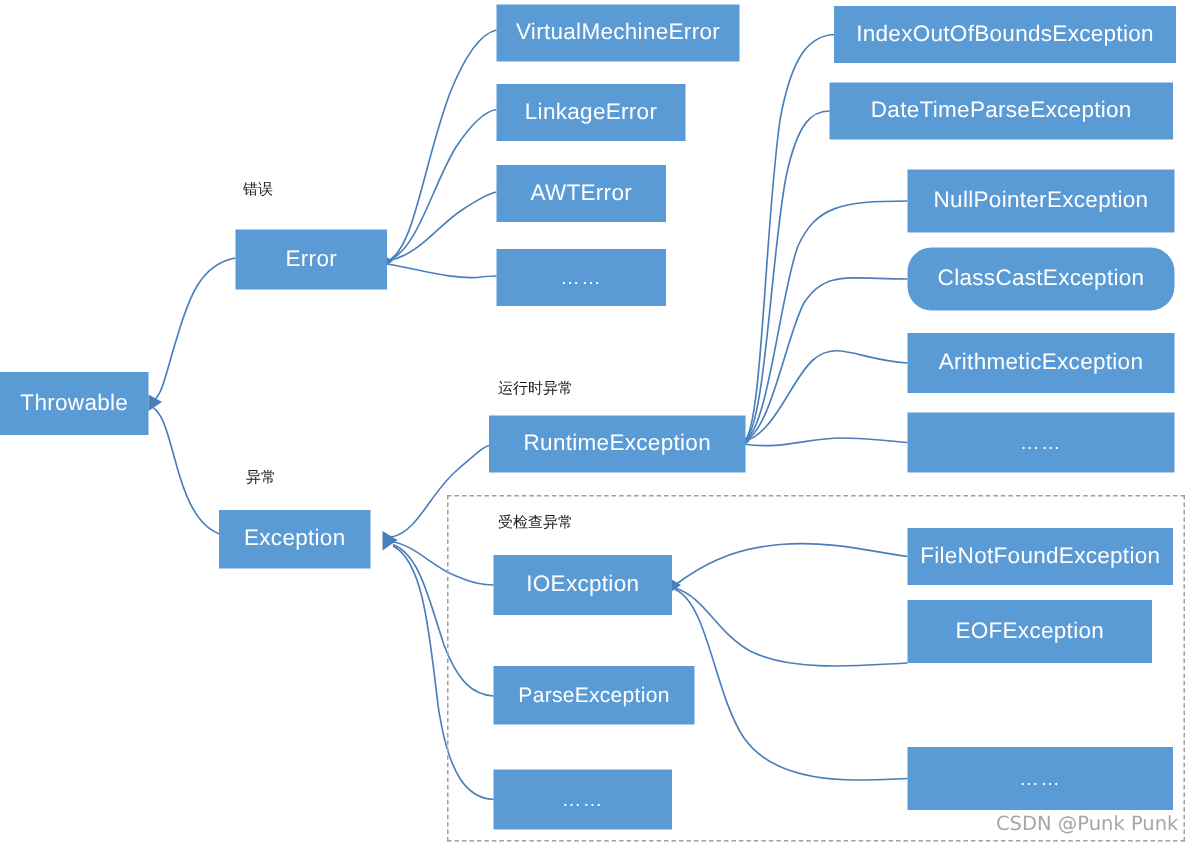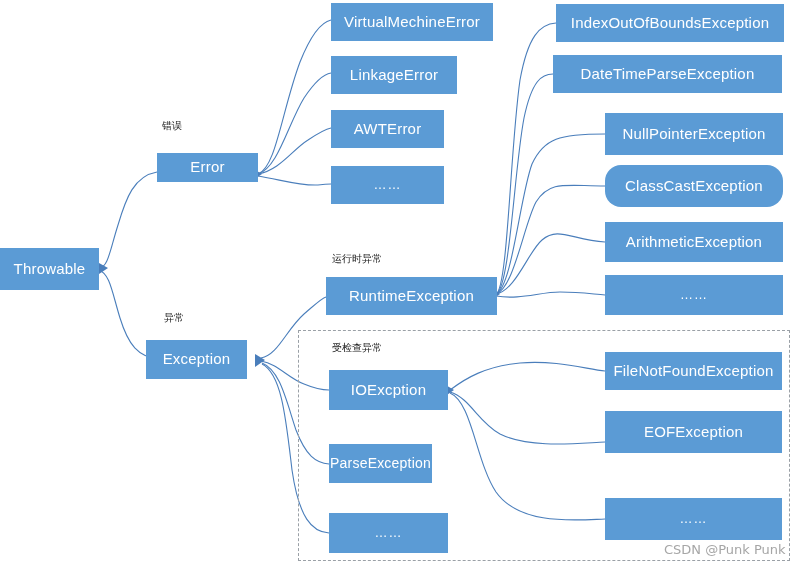--- a/index.html
+++ b/index.html
@@ -111,40 +111,40 @@
   </svg>
 
   <div class="dashed-group" style="left:298px; top:330px; width:492px; height:231px;"></div>
 
   <div class="cn-label" style="left:162px; top:119px;">错误</div>
   <div class="cn-label" style="left:164px; top:311px;">异常</div>
   <div class="cn-label" style="left:332px; top:252px;">运行时异常</div>
   <div class="cn-label" style="left:332px; top:341px;font-family:Liberation Mono, monospace;">受检查异常</div>
 
   <div class="node" style="left:0px; top:248px; width:99px; height:42px;">Throwable</div>
-  <div class="node" style="left:157px; top:153px; width:101px; height:29px;">Error</div>
+  <div class="node" style="left:157px; top:153px; width:101px; height:40px;">Error</div>
   <div class="node" style="left:146px; top:340px; width:101px; height:39px;">Exception</div>
   <div class="node" style="left:331px; top:3px; width:162px; height:38px;">VirtualMechineError</div>
 
   <div class="node" style="left:326px; top:277px; width:171px; height:38px;">RuntimeException</div>
   <div class="node" style="left:331px; top:56px; width:126px; height:38px;">LinkageError</div>
   <div class="node" style="left:331px; top:110px; width:113px; height:38px;">AWTError</div>
   <div class="node dots" style="left:331px; top:166px; width:113px; height:38px;">……</div>
 
   <div class="node" style="left:556px; top:4px; width:228px; height:38px;">IndexOutOfBoundsException</div>
   <div class="node" style="left:553px; top:55px; width:229px; height:38px;">DateTimeParseException</div>
   <div class="node" style="left:605px; top:113px; width:178px; height:42px;">NullPointerException</div>
   <div class="node" style="left:605px; top:165px; width:178px; height:42px;border-radius:16px;">ClassCastException</div>
   <div class="node" style="left:605px; top:222px; width:178px; height:40px;">ArithmeticException</div>
   <div class="node dots" style="left:605px; top:275px; width:178px; height:40px;">……</div>
 
   <div class="node" style="left:329px; top:370px; width:119px; height:40px;">IOExcption</div>
-  <div class="node small" style="left:329px; top:444px; width:103px; height:39px;">ParseException</div>
+  <div class="node small" style="left:329px; top:444px; width:134px; height:39px;">ParseException</div>
   <div class="node dots" style="left:329px; top:513px; width:119px; height:40px;">……</div>
 
   <div class="node" style="left:605px; top:352px; width:177px; height:38px;">FileNotFoundException</div>
-  <div class="node" style="left:605px; top:411px; width:177px; height:42px;">EOFException</div>
+  <div class="node" style="left:605px; top:400px; width:163px; height:42px;">EOFException</div>
   <div class="node dots" style="left:605px; top:498px; width:177px; height:42px;">……</div>
 
   <div class="watermark faint" style="left:583px; top:568px;font-weight:bold;">http</div>
   <div class="watermark" style="left:664px; top:542px;">CSDN @Punk Punk</div>
 
 </div>
 
 </body></html>

